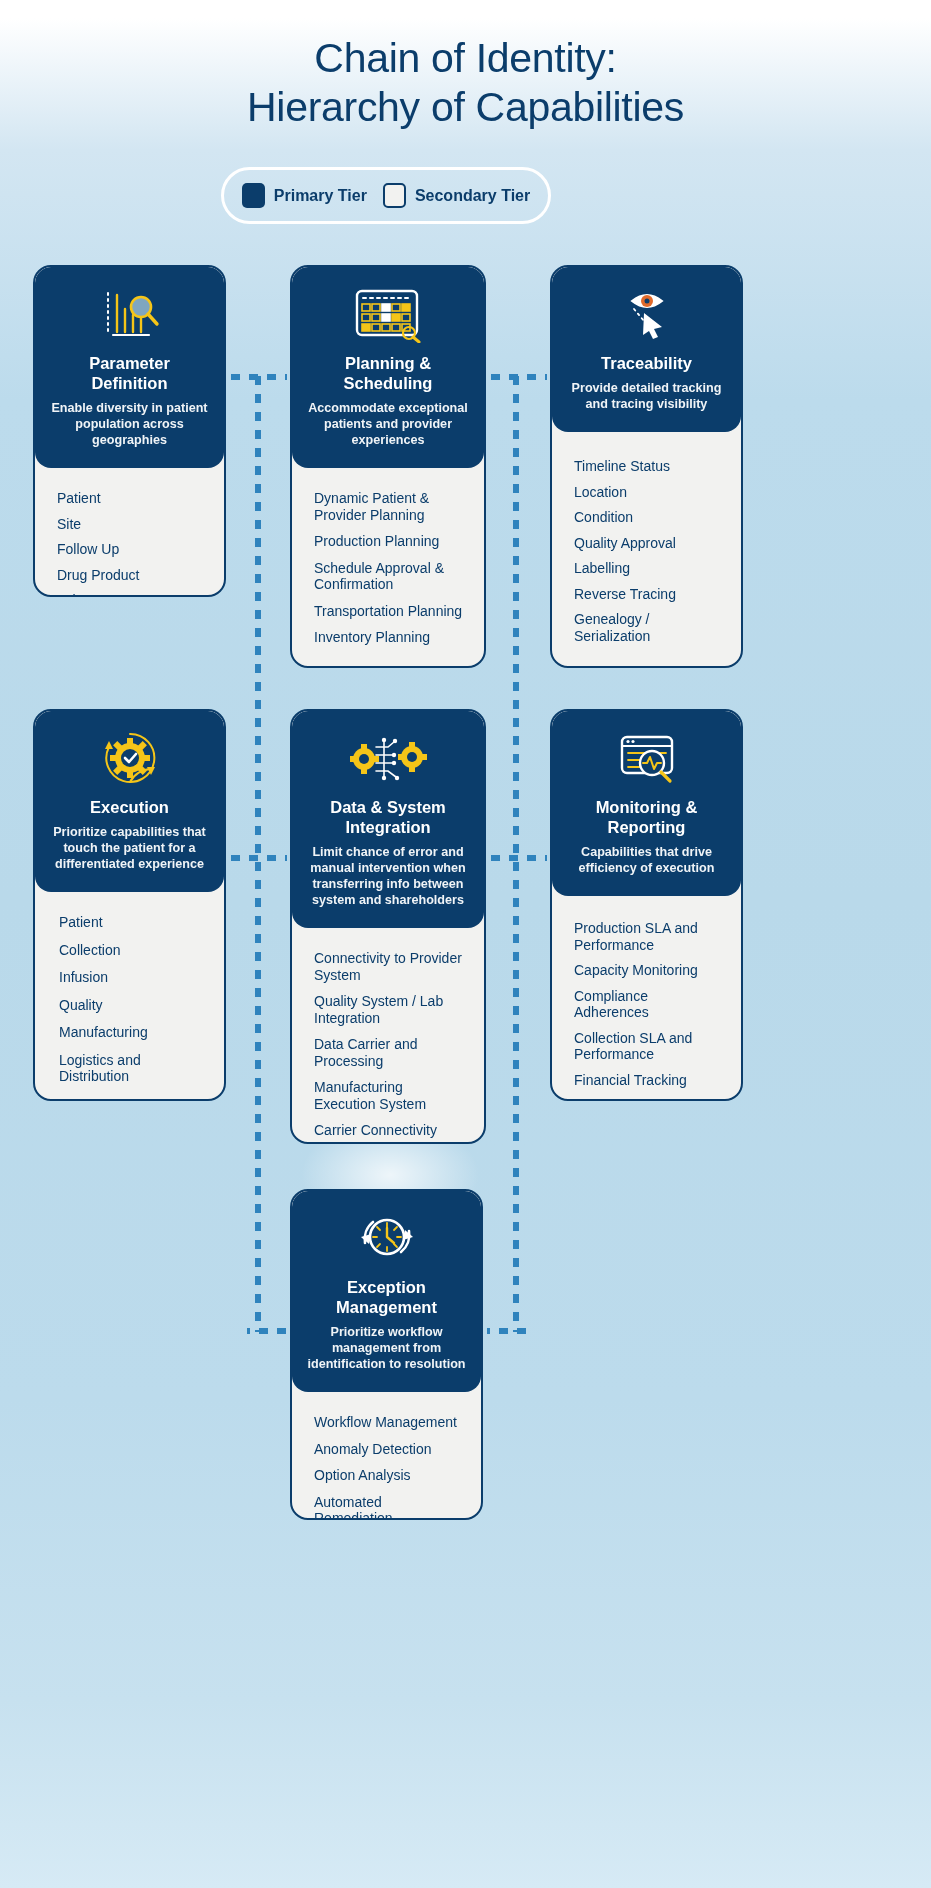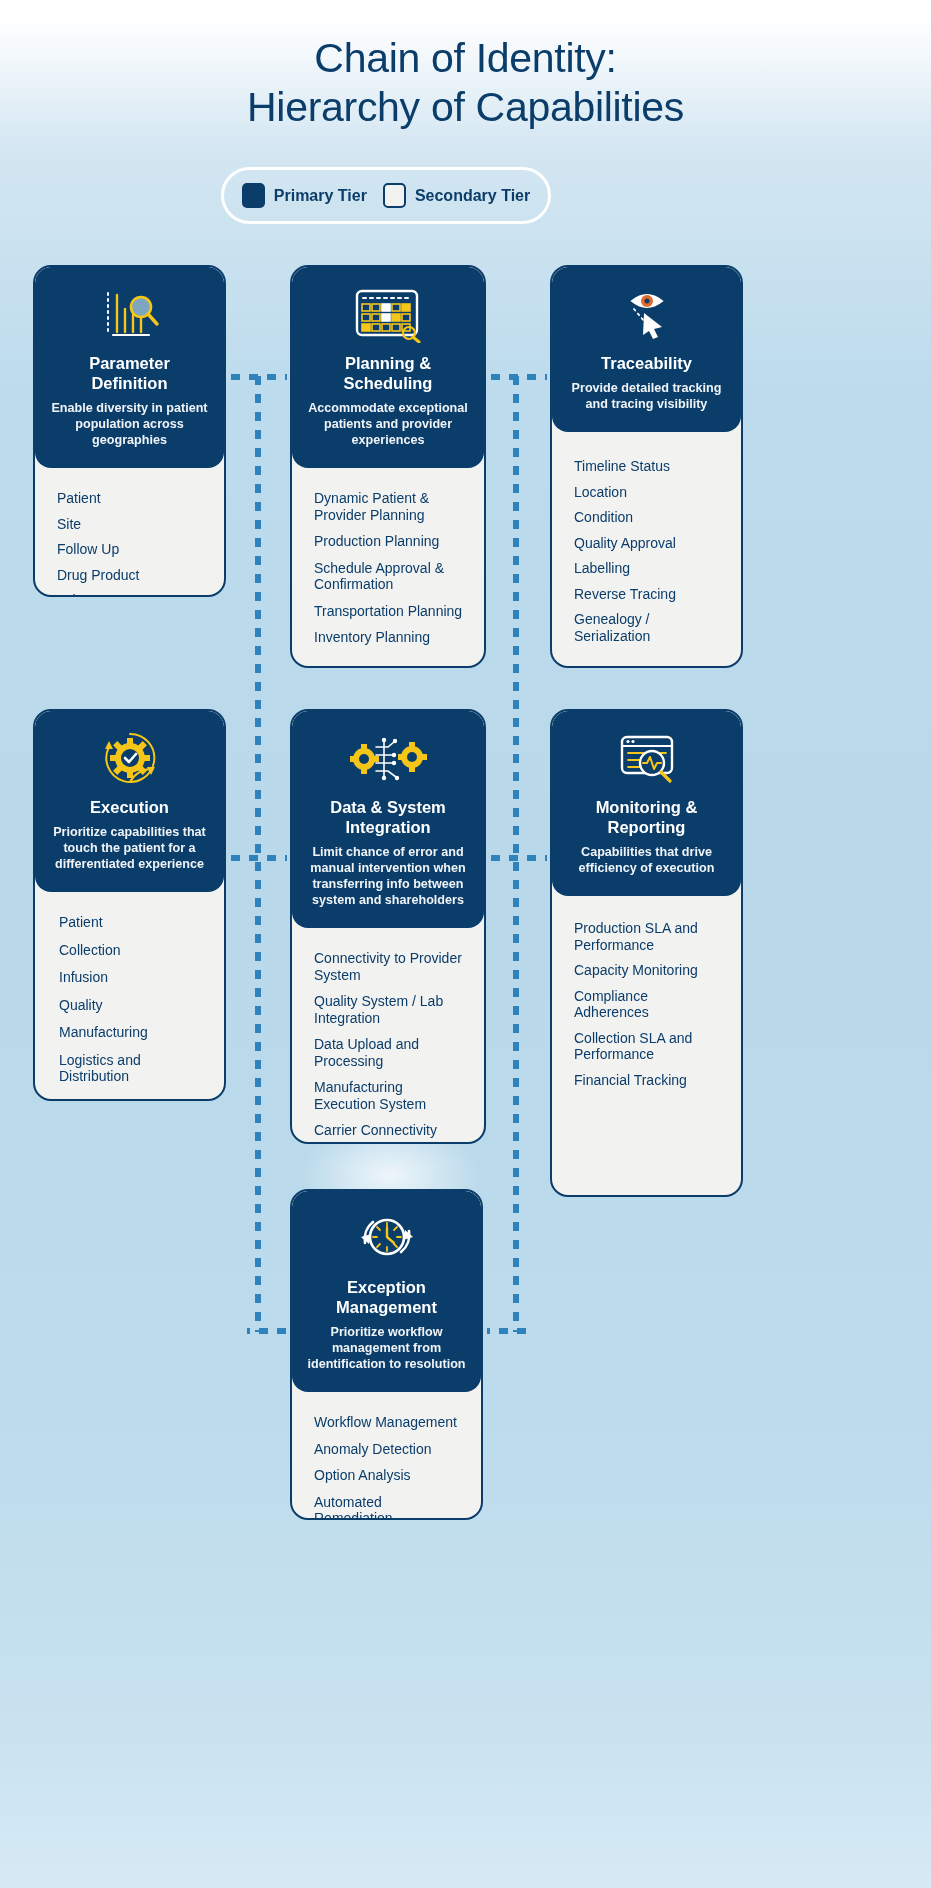--- a/index.html
+++ b/index.html
@@ -115,21 +115,21 @@
     line-height: 16.5px;
     margin-bottom: 9px;
   }
   .card-list li:last-child { margin-bottom: 0; }
 
   .c-param   { left: 33px;  top: 265px;  width: 193px; height: 332px; }
   .c-plan    { left: 290px; top: 265px;  width: 196px; height: 403px; }
   .c-trace   { left: 550px; top: 265px;  width: 193px; height: 403px; }
   .c-exec    { left: 33px;  top: 709px;  width: 193px; height: 392px; }
   .c-data    { left: 290px; top: 709px;  width: 196px; height: 435px; }
-  .c-mon     { left: 550px; top: 709px;  width: 193px; height: 488px; }
+  .c-mon     { left: 550px; top: 709px;  width: 193px; height: 392px; }
   .c-except  { left: 290px; top: 1189px; width: 193px; height: 331px; }
 
   .c-trace  .card-list { padding-top: 26px; }
   .c-mon    .card-list { padding-top: 24px; }
   .c-plan   .card-list li,
   .c-data   .card-list li,
   .c-except .card-list li { margin-bottom: 10px; }
   .c-exec   .card-list { padding-left: 24px; }
   .c-exec   .card-list li { margin-bottom: 11px; }
 
@@ -338,21 +338,21 @@
             <circle cx="36" cy="49" r="2.2"></circle>
         </g>
       </svg>
     </div>
     <div class="card-title">Data &amp; System Integration</div>
     <div class="card-sub">Limit chance of error and manual intervention when transferring info between system and shareholders</div>
   </div>
   <ul class="card-list">
     <li>Connectivity to Provider System</li>
     <li>Quality System / Lab Integration</li>
-    <li>Data Upload and Processing</li>
+    <li>Data Carrier and Processing</li>
     <li>Manufacturing Execution System</li>
     <li>Carrier Connectivity</li>
 
   </ul>
 </div>
 
 <div class="card c-mon">
   <div class="card-head">
     <div class="card-icon">
       <svg width="70" height="58" viewBox="0 0 70 58">

